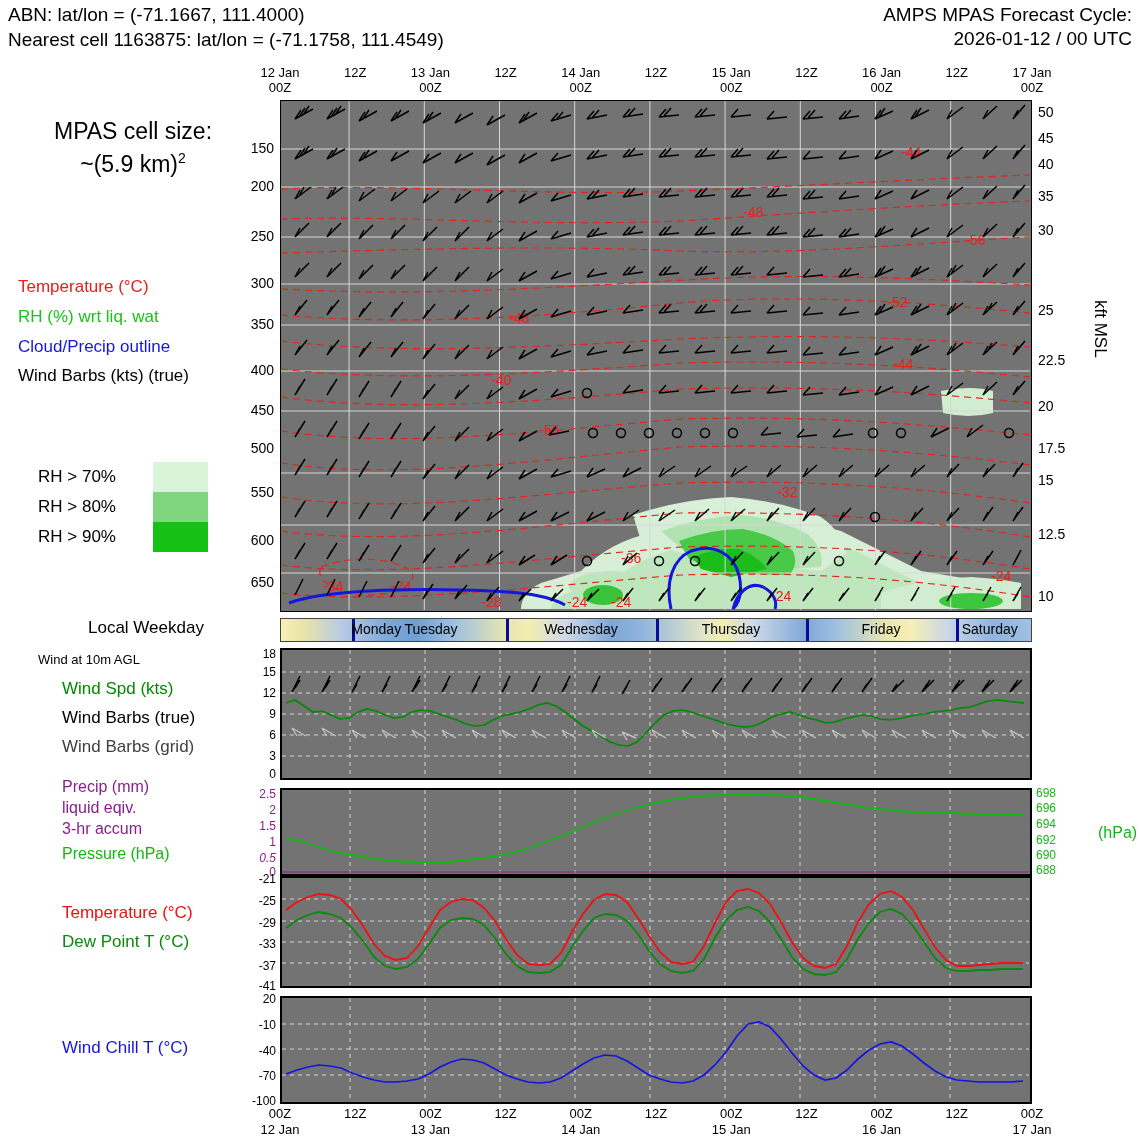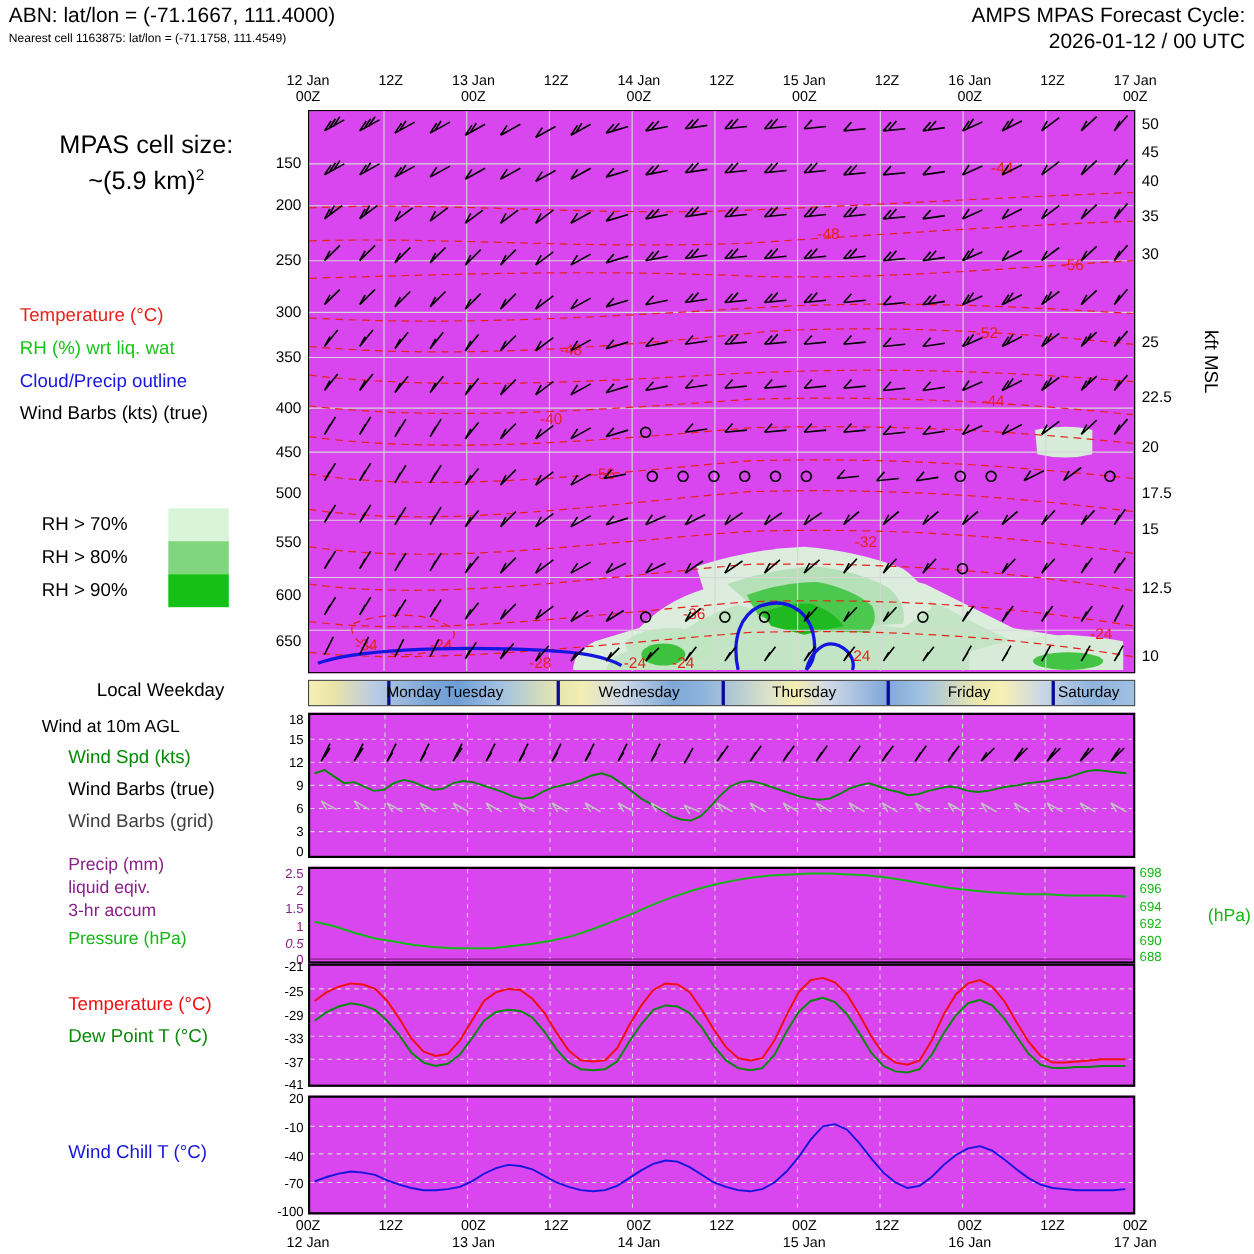--- a/index.html
+++ b/index.html
@@ -10,60 +10,60 @@
     font-family:"Liberation Sans", sans-serif;
     color:#000;
     position:relative;
     overflow:hidden;
   }
   .abs { position:absolute; }
 
   
   #hdr-left { left:8px; top:4px; }
   #hdr-left .l1 { font-size:19px; }
-  #hdr-left .l2 { font-size:11px; margin-top:3px; }
+  #hdr-left .l2 { font-size:19px; margin-top:3px; }
   #hdr-right { right:8px; top:4px; text-align:right; }
   #hdr-right .l1 { font-size:19px; }
   #hdr-right .l2 { font-size:19px; margin-top:2px; }
 
   
   #cellsize { left:18px; top:115px; width:230px; text-align:center; font-size:23px; line-height:1.45; }
   #cellsize sup { font-size:14px; }
 
   #legend-lines { left:18px; top:272px; font-size:17px; line-height:1.75; }
   .lg-temp { color:#e8201a; }
   .lg-rh   { color:#19c419; }
   .lg-cld  { color:#1515e0; }
   .lg-wb   { color:#000; }
 
   #rh-key { left:38px; top:462px; width:180px; font-size:17px; }
   #rh-key .row { display:flex; align-items:center; height:30px; }
   #rh-key .row span.lab { width:115px; }
   #rh-key .row span.sw { width:55px; height:30px; display:inline-block; }
 
   #localwk { left:88px; top:618px; font-size:17px; }
-  #wind10m { left:38px; top:652px; font-size:16px; }
+  #wind10m { left:38px; top:652px; font-size:13px; }
   #wind-legend { left:62px; top:674px; font-size:17px; line-height:1.72; }
   .lg-wspd { color:#008a00; }
   .lg-wbt  { color:#000; }
   .lg-wbg  { color:#404040; }
 
   #precip-legend { left:62px; top:776px; font-size:16px; line-height:1.32; }
   .lg-prec { color:#8a1f8a; }
   .lg-pres { color:#14b814; }
 
   #temp-legend { left:62px; top:898px; font-size:17px; line-height:1.72; }
   .lg-t { color:#f01010; }
   .lg-dp{ color:#0a8a0a; }
 
   #chill-legend { left:62px; top:1038px; font-size:17px; }
   .lg-wc { color:#1515dd; }
 
   
-  .frame { border:1.6px solid #000; background:#d946ef; }
+  .frame { border:1.6px solid #000; background:#737373; }
 
   #main-plot { left:280px; top:100px; width:752px; height:512px; }
   #p2 { left:280px; top:648px; width:752px; height:132px; border-width:2.4px;}
   #p3 { left:280px; top:788px; width:752px; height:88px; border-width:2.4px;}
   #p4 { left:280px; top:876px; width:752px; height:112px; border-width:2.4px;}
   #p5 { left:280px; top:996px; width:752px; height:108px; border-width:2.4px;}
 
   .plotinner { position:absolute; inset:0; overflow:hidden; }
 
   

